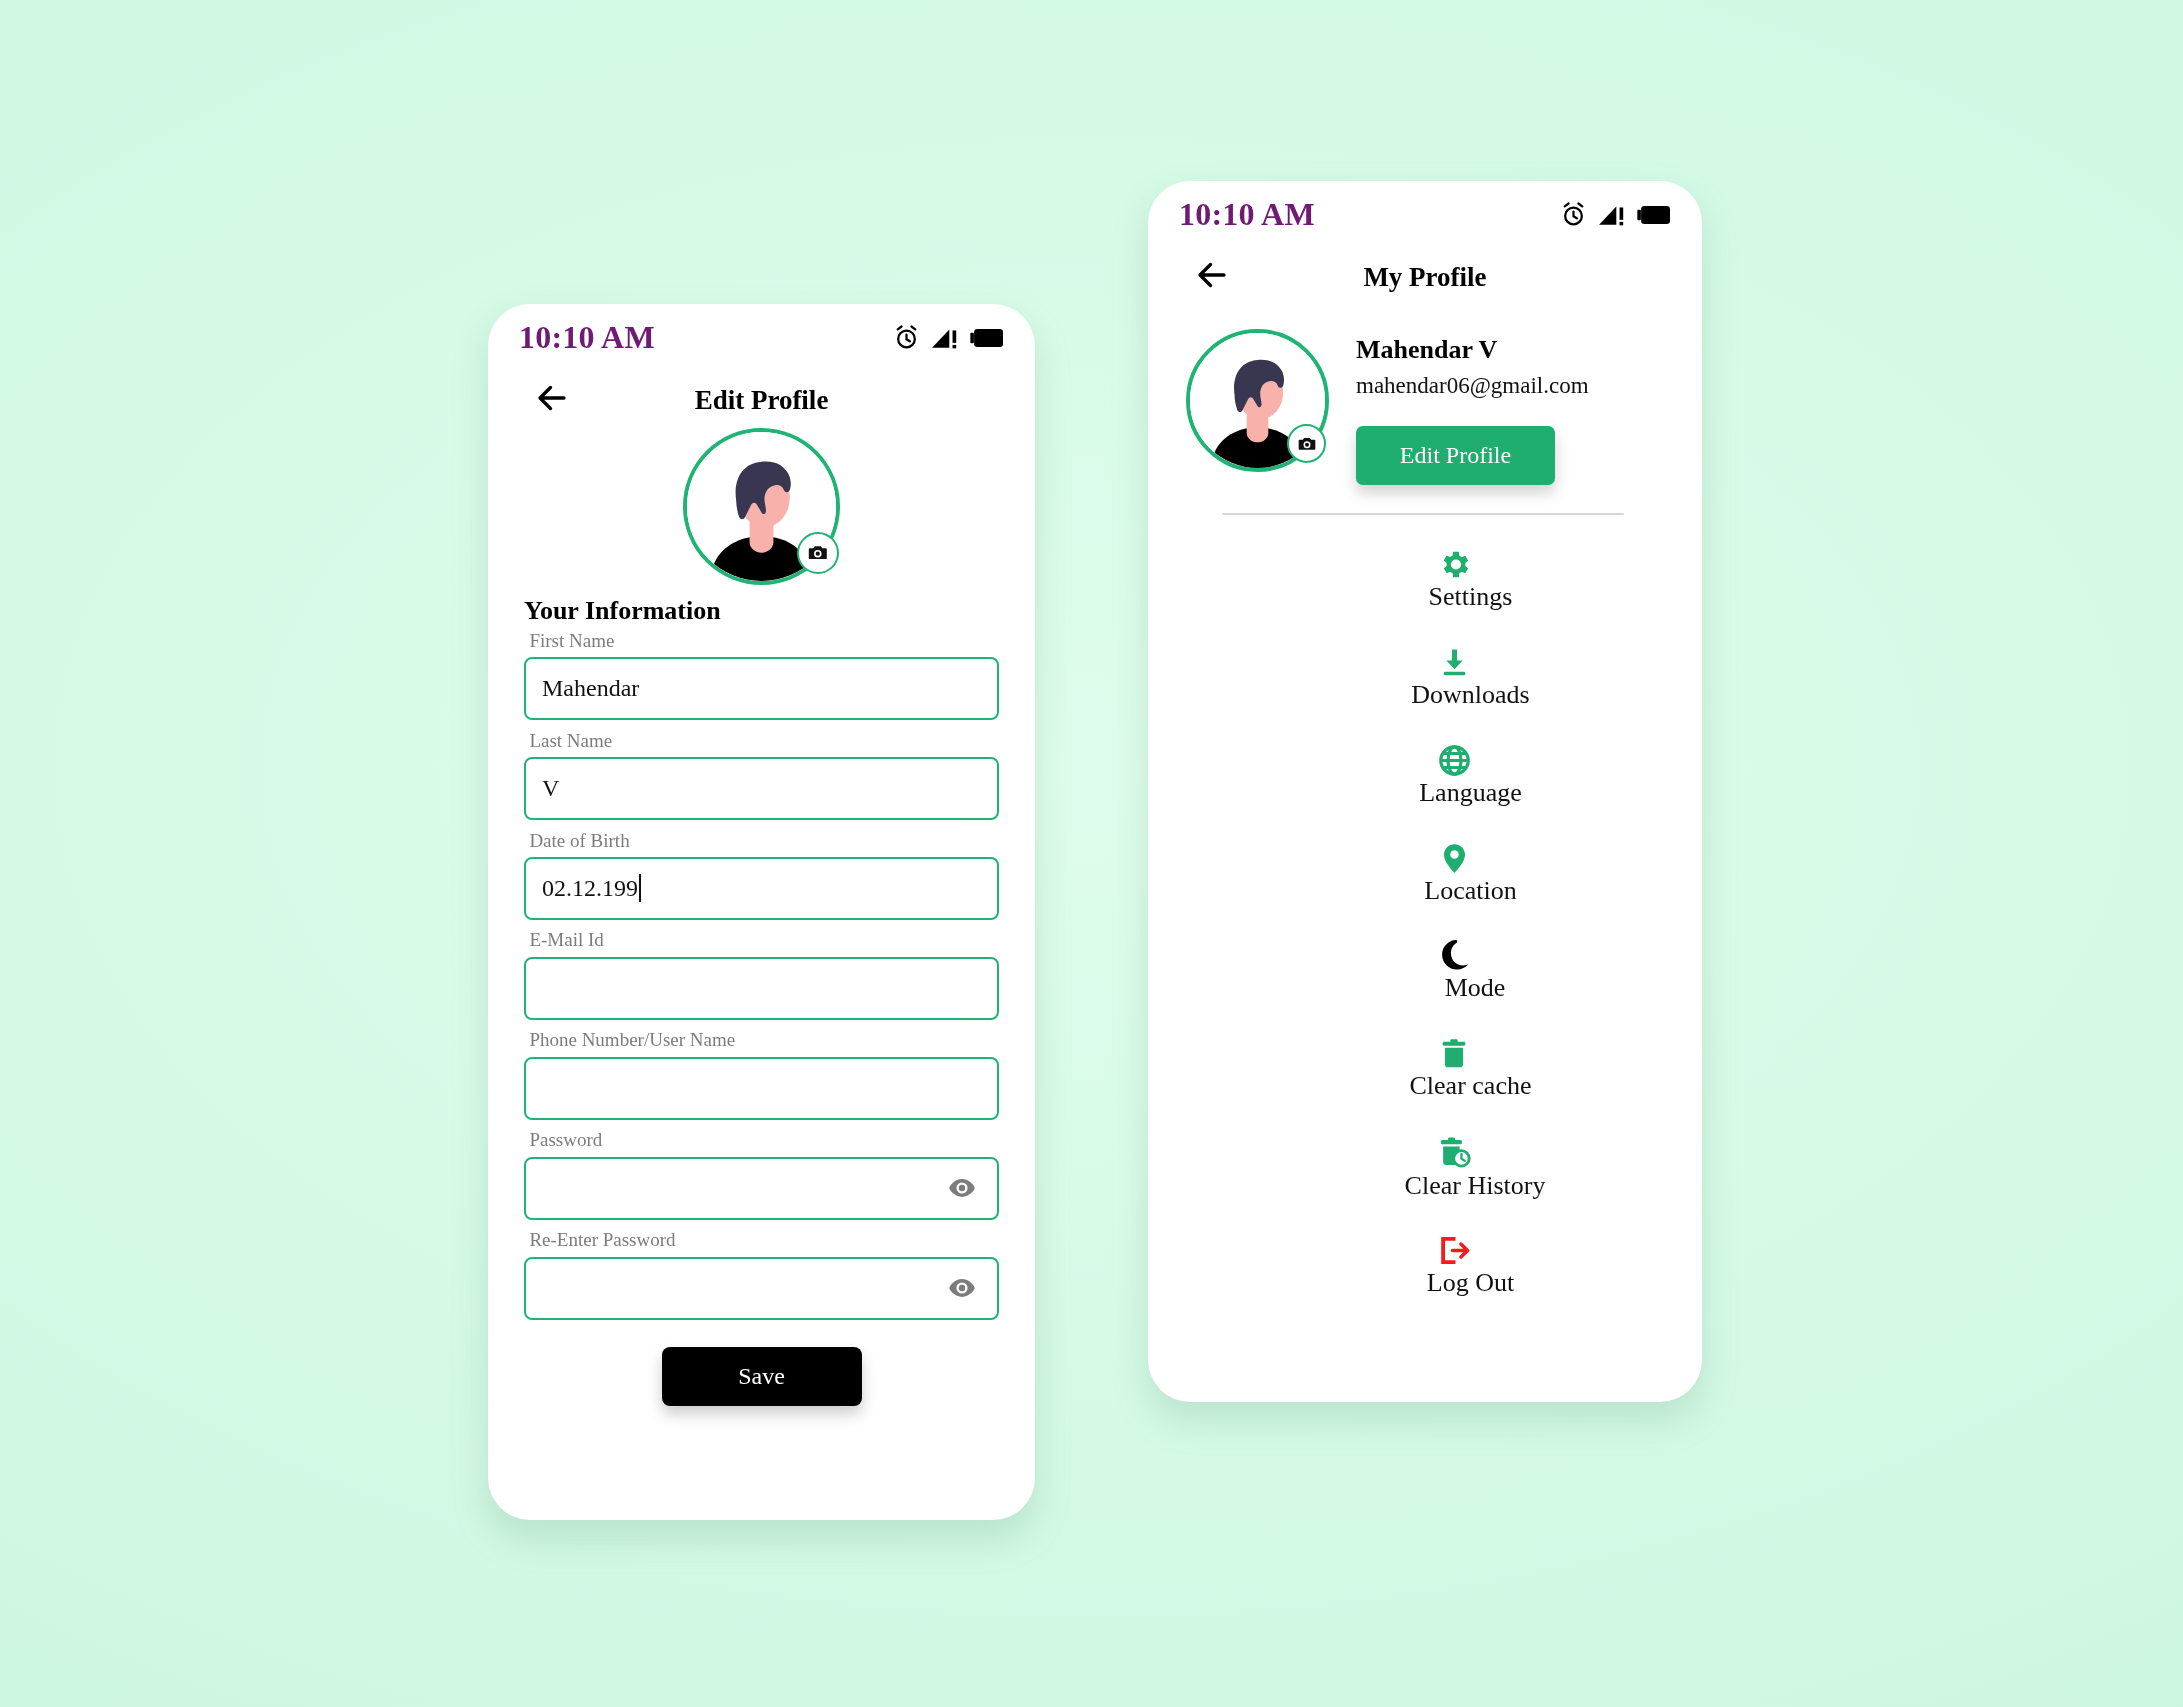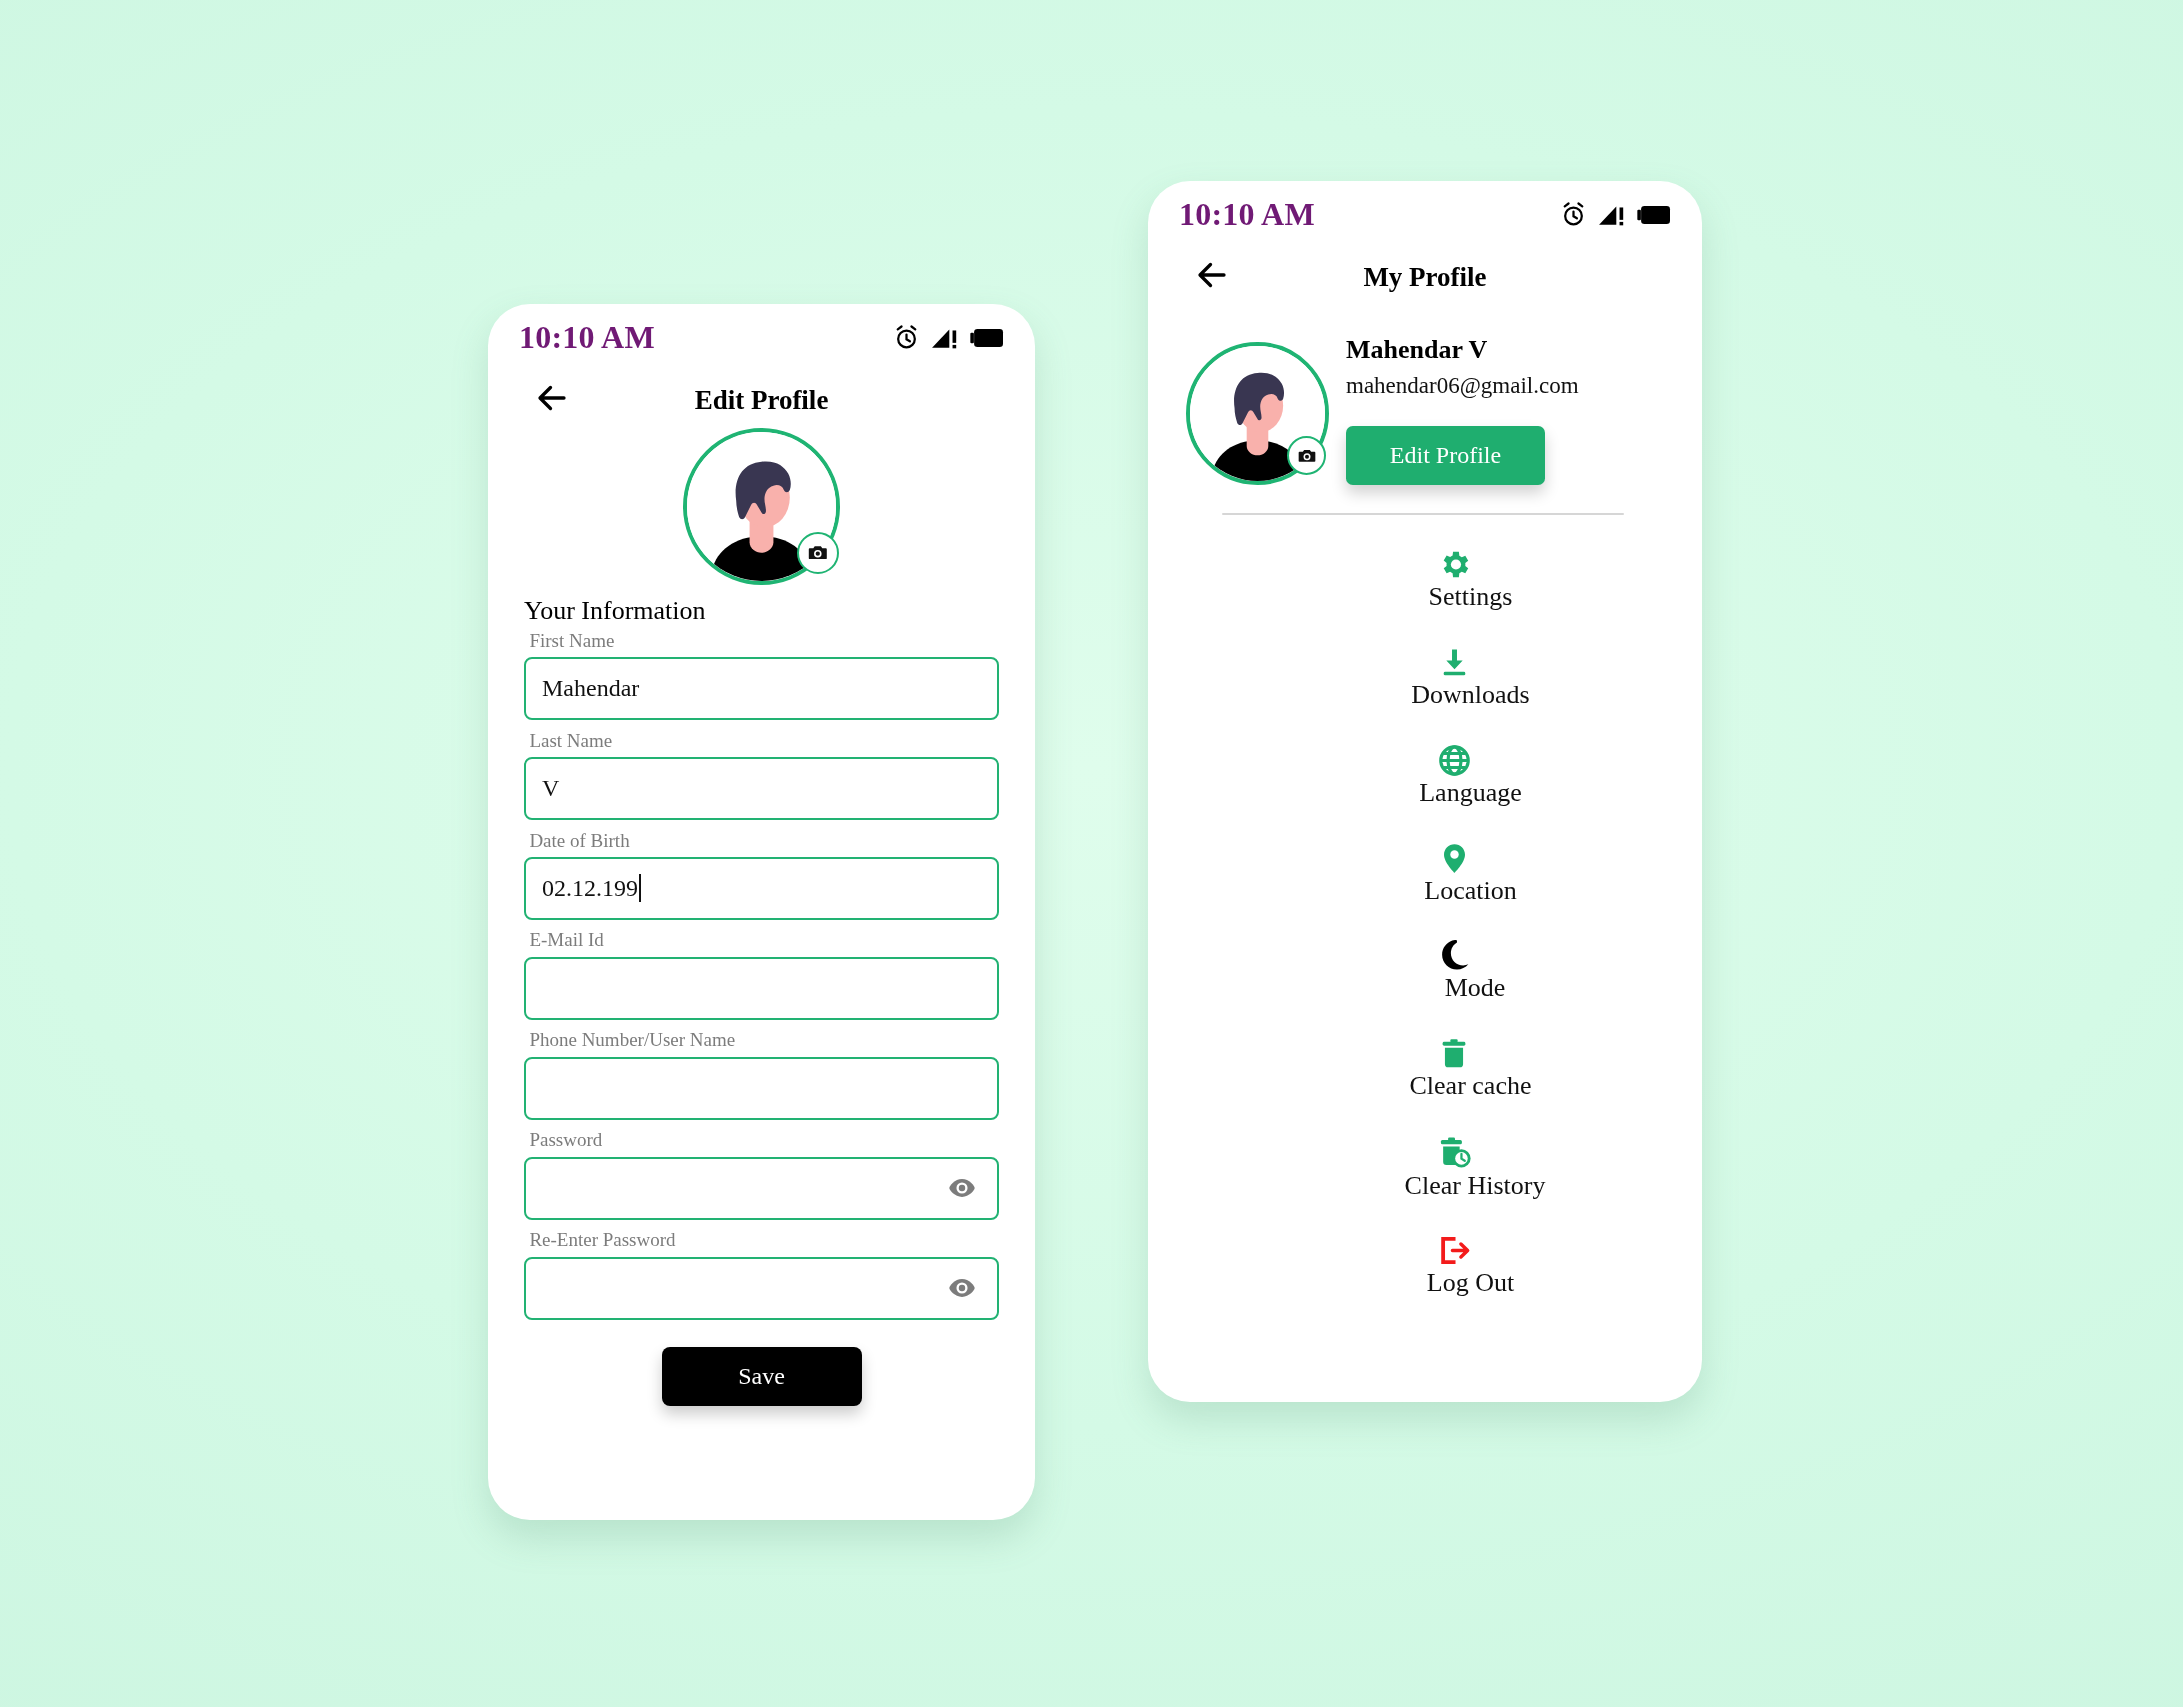--- a/index.html
+++ b/index.html
@@ -132,21 +132,21 @@
   #edit-avatar .cam-badge {
     width: 42px;
     height: 42px;
     right: -2.7px;
     bottom: 6.8px;
   }
 
   
   .section-title {
     font-size: 26px;
-    font-weight: normal;
+    font-weight: bold;
     color: #000000;
     padding: 10.8px 0 4px 36px;
   }
 
   
   .form {
     padding: 0 36px;
   }
   .field { margin-bottom: 9.5px; }
   .field-label {
@@ -207,23 +207,23 @@
     justify-content: center;
     cursor: pointer;
     border: none;
     font-family: inherit;
     box-shadow: 0 8px 15px rgba(0,0,0,0.20);
   }
 
   
   .profile-head {
     display: flex;
-    align-items: flex-end;
+    align-items: center;
     padding: 17.6px 31px 0 38px;
-    gap: 17px;
+    gap: 27px;
   }
   #my-avatar {
     width: 143px;
     height: 143px;
     border-width: 4.7px;
     flex: none;
     margin-top: 6.8px;
   }
   #my-avatar .cam-badge {
     width: 39px;

